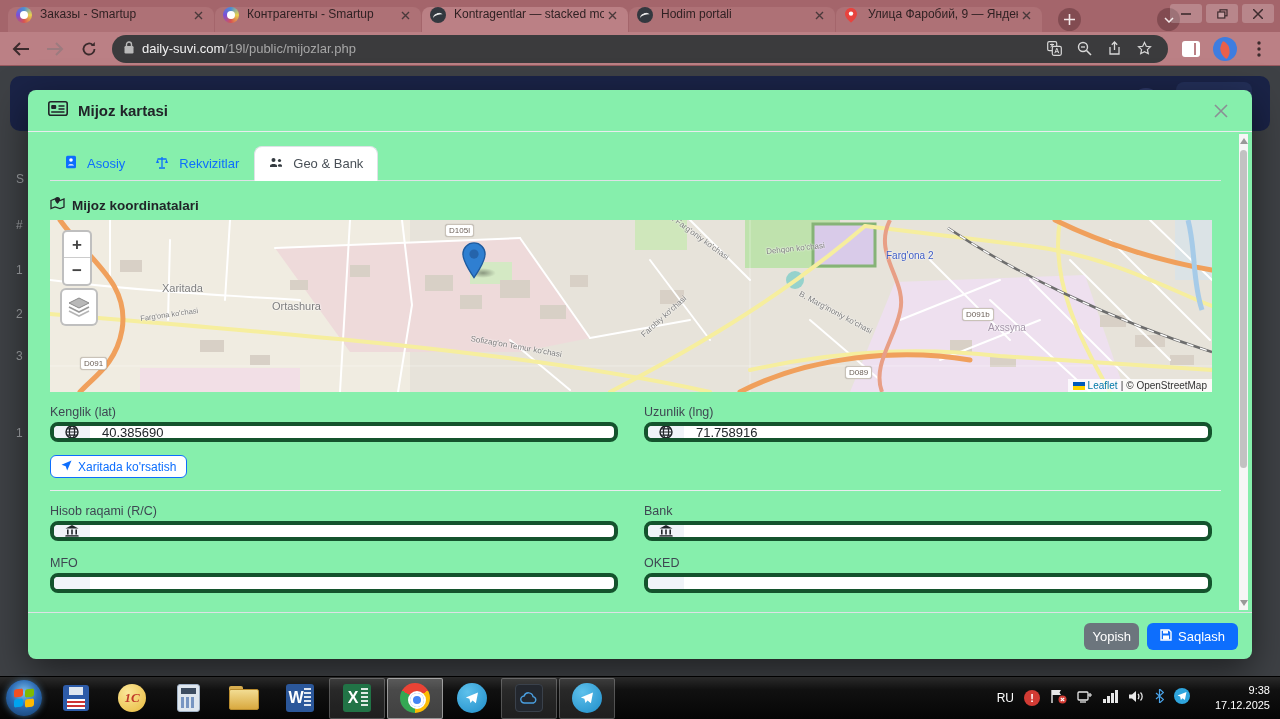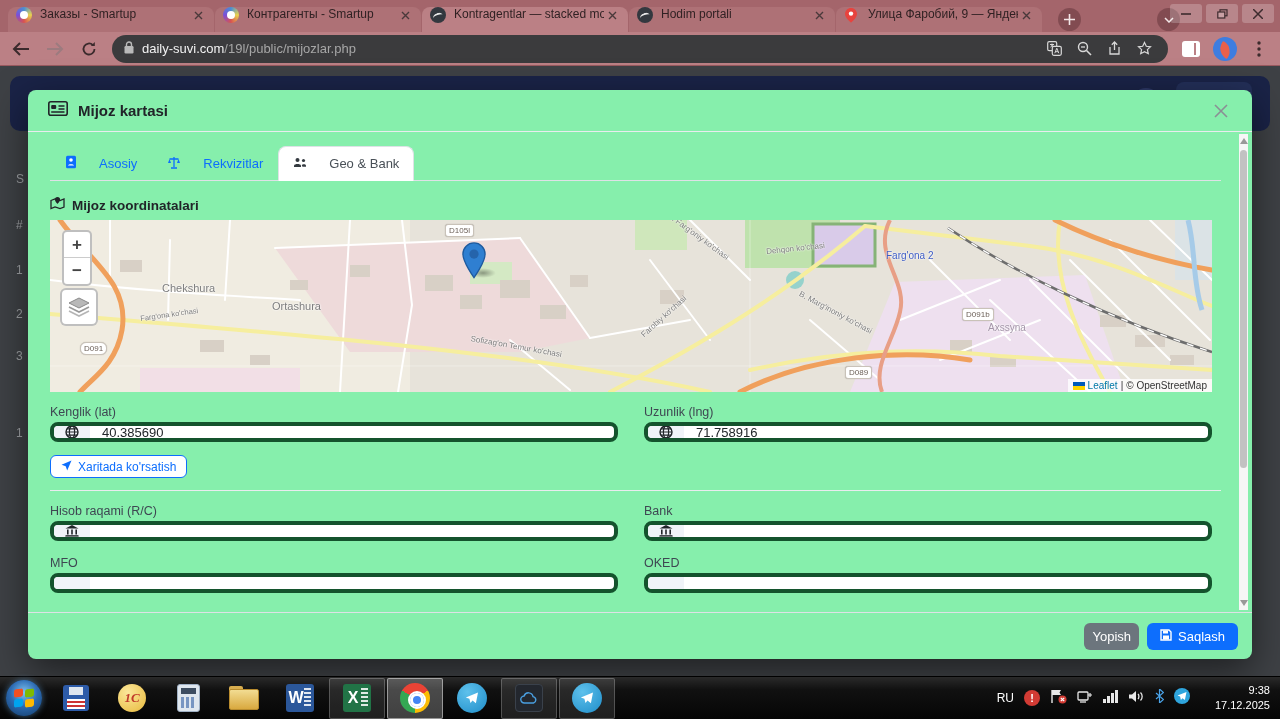--- a/index.html
+++ b/index.html
@@ -53,21 +53,21 @@
   .modal { position:absolute; top:24px; left:28px; width:1224px; height:569px; background:#86efac;
         border-radius:8px; box-shadow:0 12px 36px rgba(0,0,0,.5); }
   .modal-header { height:42px; display:flex; align-items:center; padding:0 20px; border-bottom:1px solid #e9ecef; }
   .modal-title { font-size:15px; font-weight:bold; color:#212529; margin-left:10px; }
   .modal-close { margin-left:auto; width:22px; height:22px; display:flex; align-items:center; justify-content:center; }
   .modal-body { position:relative; height:480px; padding:14px 31px 0 22px; overflow:hidden; }
   .modal-footer { height:47px; border-top:1px solid #dee2e6; display:flex; align-items:center;
         justify-content:flex-end; gap:8px; padding-right:14px; }
 
   .nav-tabs { display:flex; border-bottom:1px solid #dee2e6; }
-  .nav-tab { display:flex; align-items:center; gap:22px; padding:8px 14px; font-size:13px; color:#0d6efd;
+  .nav-tab { display:flex; align-items:center; gap:10px; padding:8px 14px; font-size:13px; color:#0d6efd;
         border:1px solid transparent; border-radius:8px 8px 0 0; margin-bottom:-1px; }
   .nav-tab.active { color:#495057; background:#fff; border-color:#dee2e6 #dee2e6 #fff; }
 
   .section-title { margin-top:16px; display:flex; align-items:center; gap:7px;
         font-size:13.5px; font-weight:bold; color:#212529; }
 
   
   .map { position:relative; margin-top:7px; width:1162px; height:172px; overflow:hidden; background:#e7e3da; }
   .map svg.base { position:absolute; left:0; top:0; }
   .map-label { position:absolute; color:#7d7d7d; white-space:nowrap; text-shadow:0 0 2px #fff,0 0 2px #fff; }
@@ -439,33 +439,33 @@
             <path d="M10 0C38 40 80 62 72 110C66 145 42 158 30 172"></path>
             <path d="M1005 0C1055 25 1115 42 1162 50"></path>
             <path d="M690 172C760 136 850 128 920 140"></path>
           </g>
           <path d="M840 0C822 35 858 60 850 92C844 120 822 146 832 172" stroke="#e89f86" stroke-width="4" fill="none"></path>
           <path d="M898 8C960 50 1060 100 1162 132" stroke="#6d6d6d" stroke-width="2.5" fill="none"></path>
           <path d="M898 8C960 50 1060 100 1162 132" stroke="#fff" stroke-width="1.4" stroke-dasharray="7 7" fill="none"></path>
           <path d="M1138 0C1146 30 1142 60 1152 90" stroke="#a6cbe8" stroke-width="5" fill="none"></path>
         </svg>
 
-        <span class="map-label" style="left:112px; top:62px; font-size:11px;">Chekshura</span>
+        <span class="map-label" style="left:112px; top:62px; font-size:11px;">Xaritada</span>
         <span class="map-label" style="left:222px; top:80px; font-size:11px;">Ortashura</span>
         <span class="map-label" style="left:90px; top:90px; font-size:7.5px; transform:rotate(-8deg);">Farg'ona ko'chasi</span>
         <span class="map-label" style="left:420px; top:122px; font-size:8px; transform:rotate(10deg);">Sofizag'on Temur ko'chasi</span>
         <span class="map-label" style="left:585px; top:92px; font-size:8px; transform:rotate(-42deg);">Farobiy ko'chasi</span>
         <span class="map-label" style="left:612px; top:12px; font-size:8px; transform:rotate(36deg);">Al Farg'oniy ko'chasi</span>
         <span class="map-label" style="left:716px; top:24px; font-size:8px; transform:rotate(-6deg);">Dehqon ko'chasi</span>
         <span class="map-label" style="left:836px; top:30px; font-size:10px; color:#3d5bc4;">Farg'ona 2</span>
         <span class="map-label" style="left:938px; top:102px; font-size:10px; color:#a394a8;">Axssyna</span>
         <span class="map-label" style="left:745px; top:88px; font-size:8px; transform:rotate(28deg);">B. Marg'inoniy ko'chasi</span>
 
         <span class="map-badge" style="left:395px; top:4px;">D105l</span>
-        <span class="map-badge" style="left:30px; top:122px;border-radius:6px;">D091</span>
+        <span class="map-badge" style="left:30px; top:137px;">D091</span>
         <span class="map-badge" style="left:795px; top:146px;">D089</span>
         <span class="map-badge" style="left:912px; top:88px;">D091b</span>
 
         <span class="marker-shadow"></span>
         <span class="marker"><svg width="24" height="37" viewBox="0 0 26 40">
               <path d="M13 1C6.4 1 1 6.4 1 13c0 9 12 25.5 12 25.5S25 22 25 13C25 6.4 19.6 1 13 1z" fill="#2f7fd1" stroke="#1d5a9e" stroke-width="1.4"></path>
               <circle cx="13" cy="13" r="5" fill="#1d4f8c" opacity="0.55"></circle>
             </svg></span>
 
         <div class="lf-zoom">

